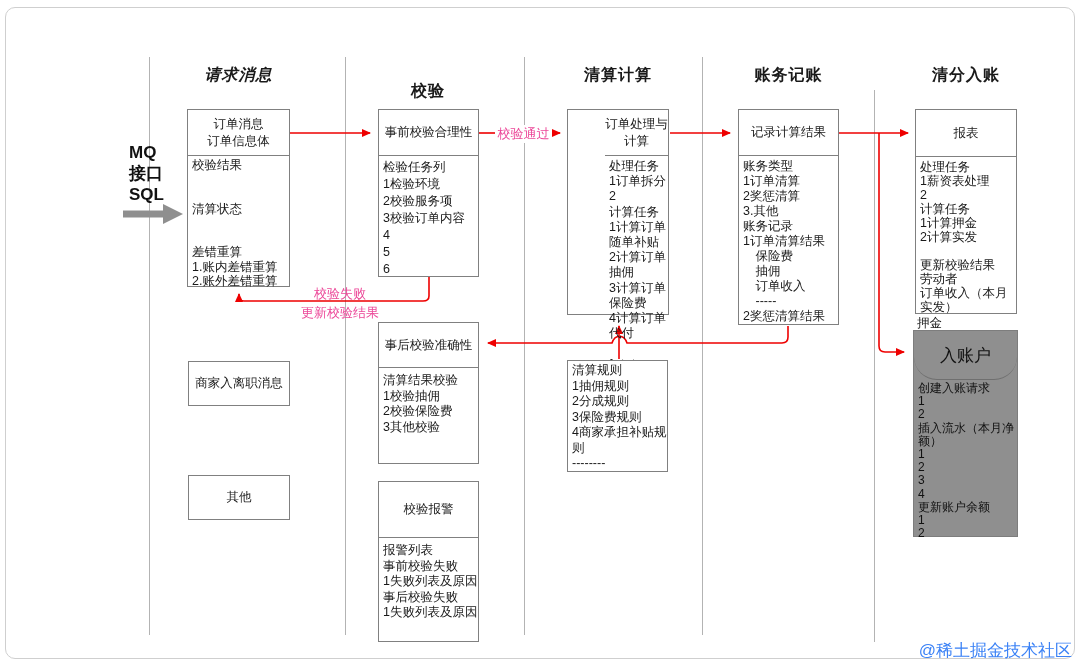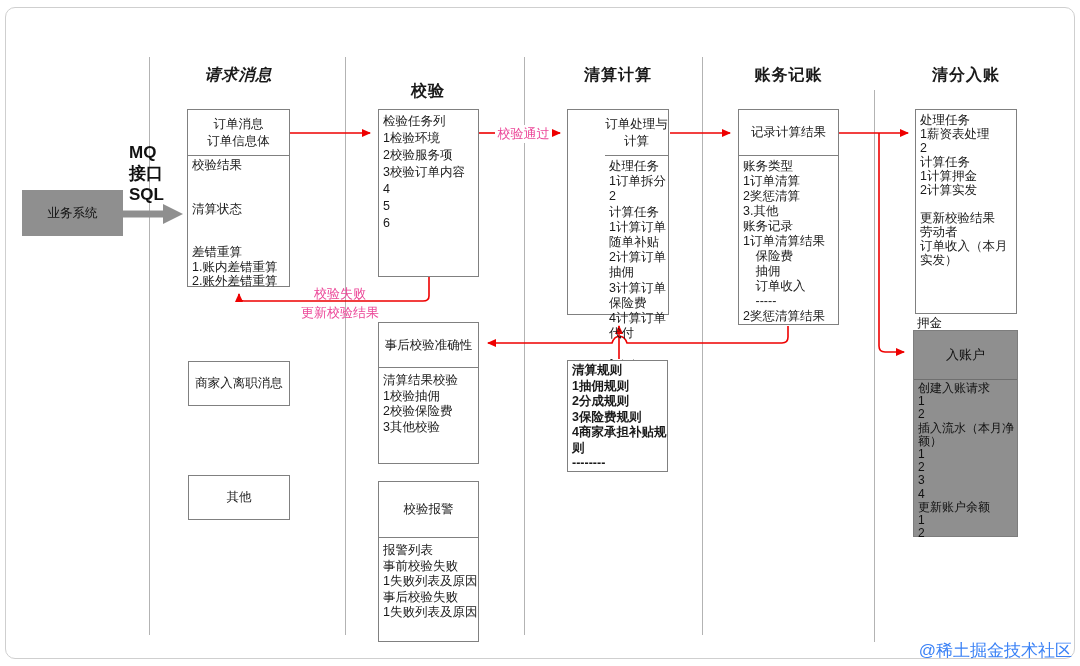--- a/index.html
+++ b/index.html
@@ -65,21 +65,20 @@
 
     <path d="M879,133 L879,346 Q879,352 885,352 L904,352" stroke="var(--red)" stroke-width="1.6" fill="none" marker-end="url(#arr)"></path>
 
     <path d="M429,277 L429,296 Q429,301 423,301 L244,301 Q239,301 239,296 L239,294" stroke="var(--red)" stroke-width="1.6" fill="none" marker-end="url(#arr)"></path>
 
     <path d="M788,326 L788,337 Q788,343 782,343 L627,343 C624,334 615,334 612,343 L488,343" stroke="var(--red)" stroke-width="1.6" fill="none" marker-end="url(#arr)"></path>
 
     <path d="M619,359 L619,326" stroke="var(--red)" stroke-width="1.6" fill="none" marker-end="url(#arr)"></path>
   </svg>
 
-  <div class="dbox plain graybox" style="left:22px;top:190px;width:101px;height:46px;border:none;">业务系统</div>
   <div class="mq" style="left:129px;top:142px;">
     <div class="ln">MQ</div>
     <div class="ln">接口</div>
     <div class="ln">SQL</div>
   </div>
 
   <div class="dbox" style="left:187px;top:109px;width:103px;height:178px;">
     <div class="hd" style="height:45px;line-height:17px;">
         <div class="ln">订单消息</div>
         <div class="ln">订单信息体</div>
@@ -93,20 +92,21 @@
         <div class="ln">&nbsp;</div>
         <div class="ln">差错重算</div>
         <div class="ln">1.账内差错重算</div>
         <div class="ln">2.账外差错重算</div>
       </div>
   </div>
   <div class="dbox plain" style="left:188px;top:361px;width:102px;height:45px;">商家入离职消息</div>
   <div class="dbox plain" style="left:188px;top:475px;width:102px;height:45px;">其他</div>
 
   <div class="dbox" style="left:378px;top:109px;width:101px;height:168px;">
+    <div class="hd" style="height:45px;">事前校验合理性</div>
     <div class="bd" style="line-height:17px;">
         <div class="ln">检验任务列</div>
         <div class="ln">1检验环境</div>
         <div class="ln">2校验服务项</div>
         <div class="ln">3校验订单内容</div>
         <div class="ln">4</div>
         <div class="ln">5</div>
         <div class="ln">6</div>
       </div>
   </div>
@@ -139,21 +139,21 @@
         <div class="ln">计算任务</div>
         <div class="ln">1计算订单随单补贴</div>
         <div class="ln">2计算订单抽佣</div>
         <div class="ln">3计算订单保险费</div>
         <div class="ln">4计算订单代付</div>
         <div class="ln">&nbsp;</div>
         <div class="ln">f（x） =G(y， z,w)</div>
       </div>
   </div>
   <div class="dbox" style="left:567px;top:360px;width:101px;height:112px;">
-    <div class="bd" style="line-height:15.5px;padding-top:2px;font-weight:bold;">
+    <div class="bd" style="line-height:15.5px;padding-top:2px;">
         <div class="ln">清算规则</div>
         <div class="ln">1抽佣规则</div>
         <div class="ln">2分成规则</div>
         <div class="ln">3保险费规则</div>
         <div class="ln">4商家承担补贴规则</div>
         <div class="ln">--------</div>
       </div>
   </div>
 
   <div class="dbox" style="left:738px;top:109px;width:101px;height:216px;">
@@ -167,36 +167,37 @@
         <div class="ln">1订单清算结果</div>
         <div class="ln">　保险费</div>
         <div class="ln">　抽佣</div>
         <div class="ln">　订单收入</div>
         <div class="ln">　-----</div>
         <div class="ln">2奖惩清算结果</div>
       </div>
   </div>
 
   <div class="dbox" style="left:915px;top:109px;width:102px;height:205px;">
+    <div class="hd" style="height:46px;">报表</div>
     <div class="bd" style="line-height:14px;">
         <div class="ln">处理任务</div>
         <div class="ln">1薪资表处理</div>
         <div class="ln">2</div>
         <div class="ln">计算任务</div>
         <div class="ln">1计算押金</div>
         <div class="ln">2计算实发</div>
         <div class="ln">&nbsp;</div>
         <div class="ln">更新校验结果</div>
         <div class="ln">劳动者</div>
         <div class="ln">订单收入（本月实发）</div>
       </div>
   </div>
   <div class="footnote" style="left:917px;top:315px;">押金</div>
   <div class="dbox graybox" style="left:913px;top:330px;width:105px;height:207px;">
-    <div class="hd" style="height:48px;font-size:13px;">入账户</div>
+    <div class="hd" style="height:48px;font-size:17px;border-radius:23px;">入账户</div>
     <div class="bd" style="line-height:13.2px;font-size:12px;padding-top:2px;">
         <div class="ln">创建入账请求</div>
         <div class="ln">1</div>
         <div class="ln">2</div>
         <div class="ln">插入流水（本月净额）</div>
         <div class="ln">1</div>
         <div class="ln">2</div>
         <div class="ln">3</div>
         <div class="ln">4</div>
         <div class="ln">更新账户余额</div>

